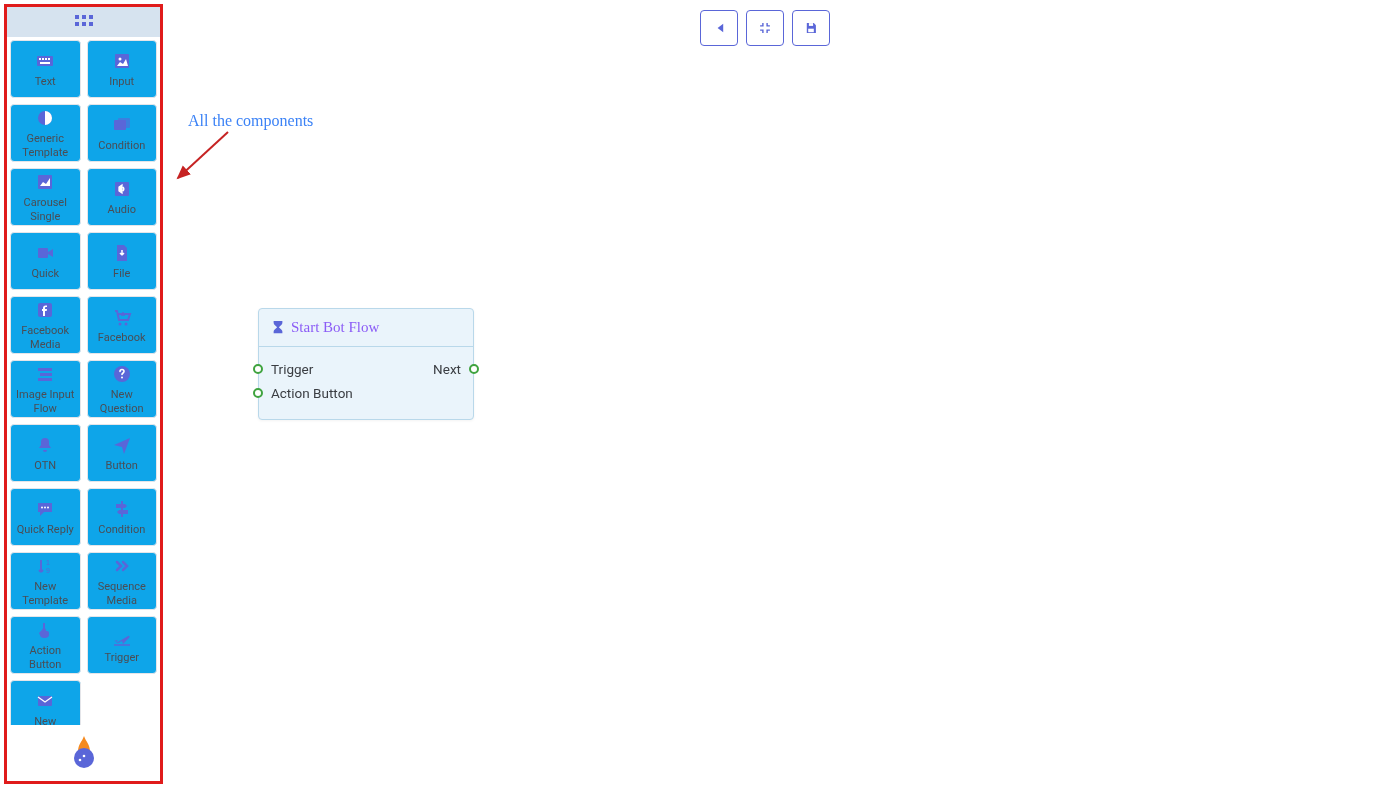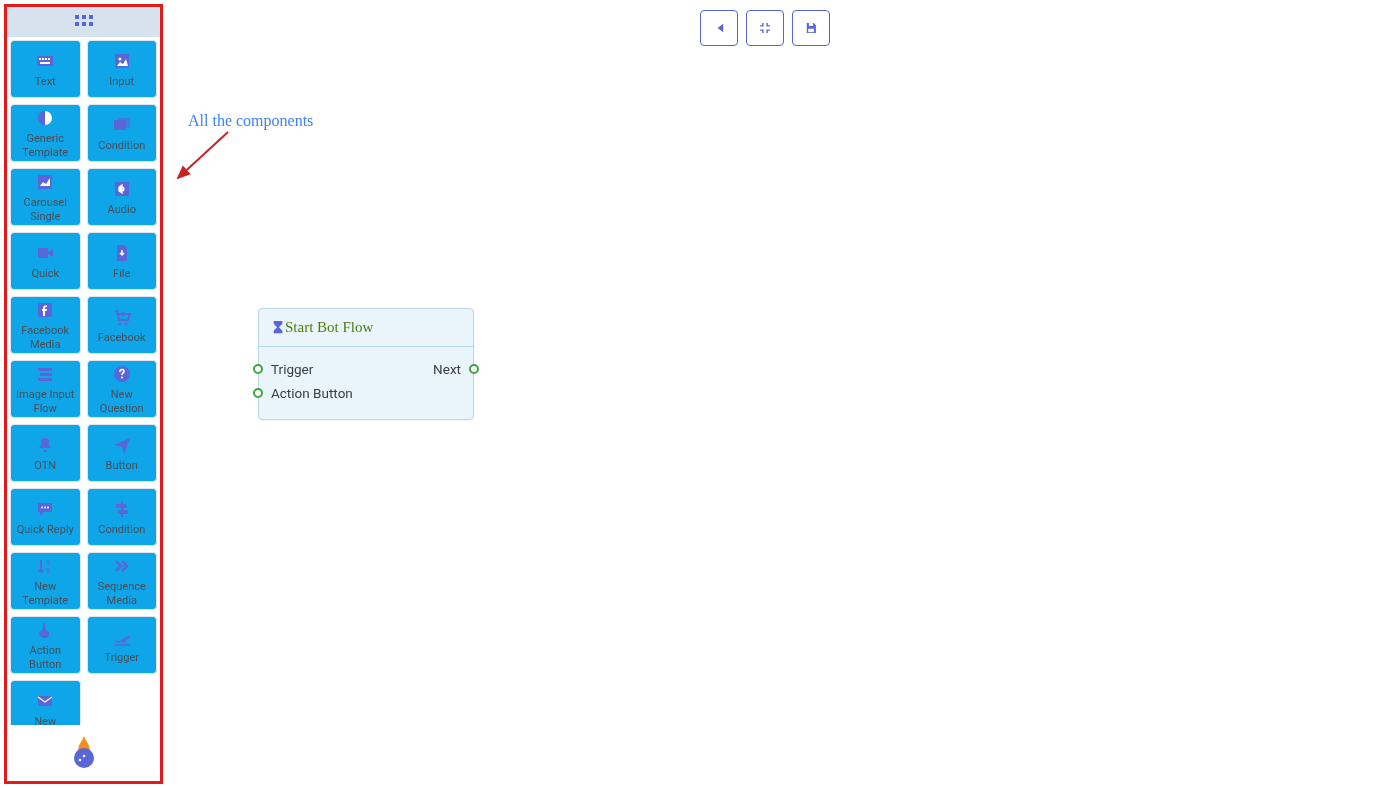--- a/index.html
+++ b/index.html
@@ -126,23 +126,24 @@
     top: 308px;
     width: 216px;
     background: #eaf4fb;
     border: 1px solid #b9d8ea;
     border-radius: 4px;
     box-shadow: 0 1px 3px rgba(0,0,0,0.05);
   }
   .node-header {
     display: flex;
     align-items: center;
+    gap: 6px;
     padding: 10px 12px;
     border-bottom: 1px solid #b9d8ea;
-    color: #4d7c0f;
+    color: #8b5cf6;
     font-size: 15px;
     font-family: Georgia, serif;
   }
   .node-header svg { width: 14px; height: 14px; color: #5a66d8; flex-shrink: 0; }
   .node-body { padding: 10px 12px 14px; }
   .node-row {
     display: flex;
     align-items: center;
     justify-content: space-between;
     font-size: 13.5px;

